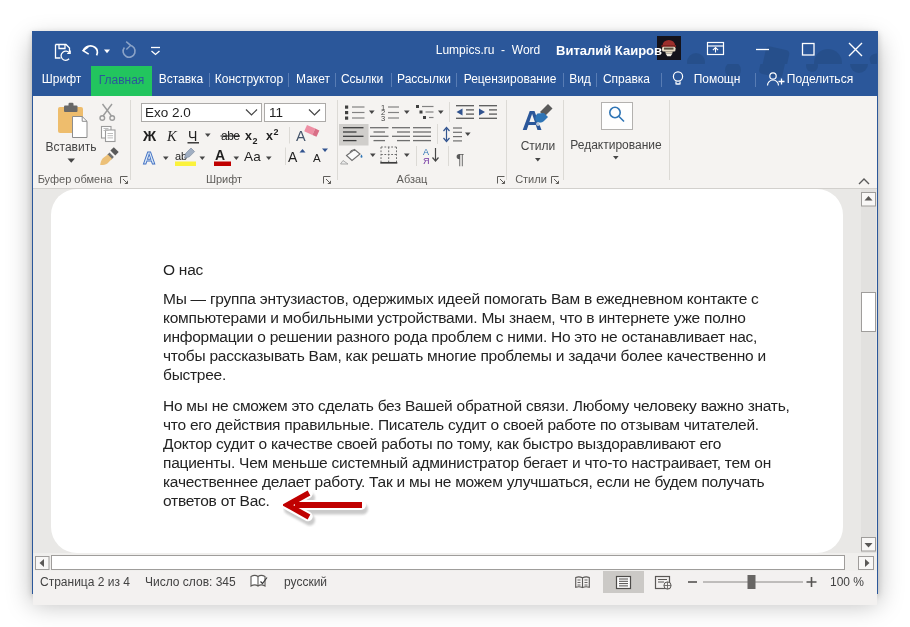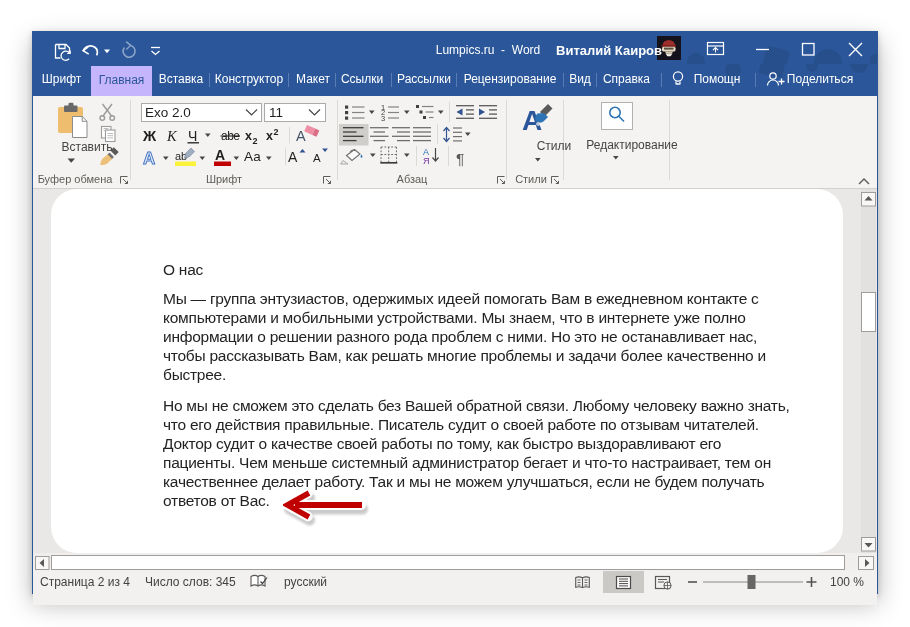--- a/index.html
+++ b/index.html
@@ -18,25 +18,25 @@
   .statusbar{position:absolute;left:0;top:539px;width:844px;height:34px;background:#f3f1f0;}
 
   
   .apptitle{position:absolute;top:11px;left:368px;width:174px;text-align:center;
             color:#ffffff;font-size:12px;white-space:nowrap;}
   .username{position:absolute;top:11px;left:523px;width:91px;text-align:center;color:#ffffff;font-size:13px;white-space:nowrap;font-weight:bold;}
 
   
   .tab{position:absolute;top:0px;height:32px;line-height:31px;color:#ffffff;font-size:12px;
        text-align:center;white-space:nowrap;}
-  .tabactive{position:absolute;left:58px;top:2px;width:61px;height:30px;background:#c4b5fd;}
+  .tabactive{position:absolute;left:58px;top:2px;width:61px;height:30px;background:#22c55e;}
   .tabactive span{display:block;text-align:center;color:#2b579a;font-size:12px;line-height:29px;}
 
   .grouplabel{position:absolute;color:#5e5c59;font-size:11px;text-align:center;white-space:nowrap;}
-  .ribtext{position:absolute;color:#444444;font-size:12px;text-align:center;white-space:nowrap;margin-left:16px;}
+  .ribtext{position:absolute;color:#444444;font-size:12px;text-align:center;white-space:nowrap;}
 
   
   .doctext{position:absolute;color:#232323;font-size:15.5px;line-height:19px;white-space:nowrap;
            letter-spacing:-0.25px;}
 
   .statustext{position:absolute;color:#424242;font-size:12px;white-space:nowrap;top:4px;}
 </style>
 </head>
 <body>
 <div class="win">

